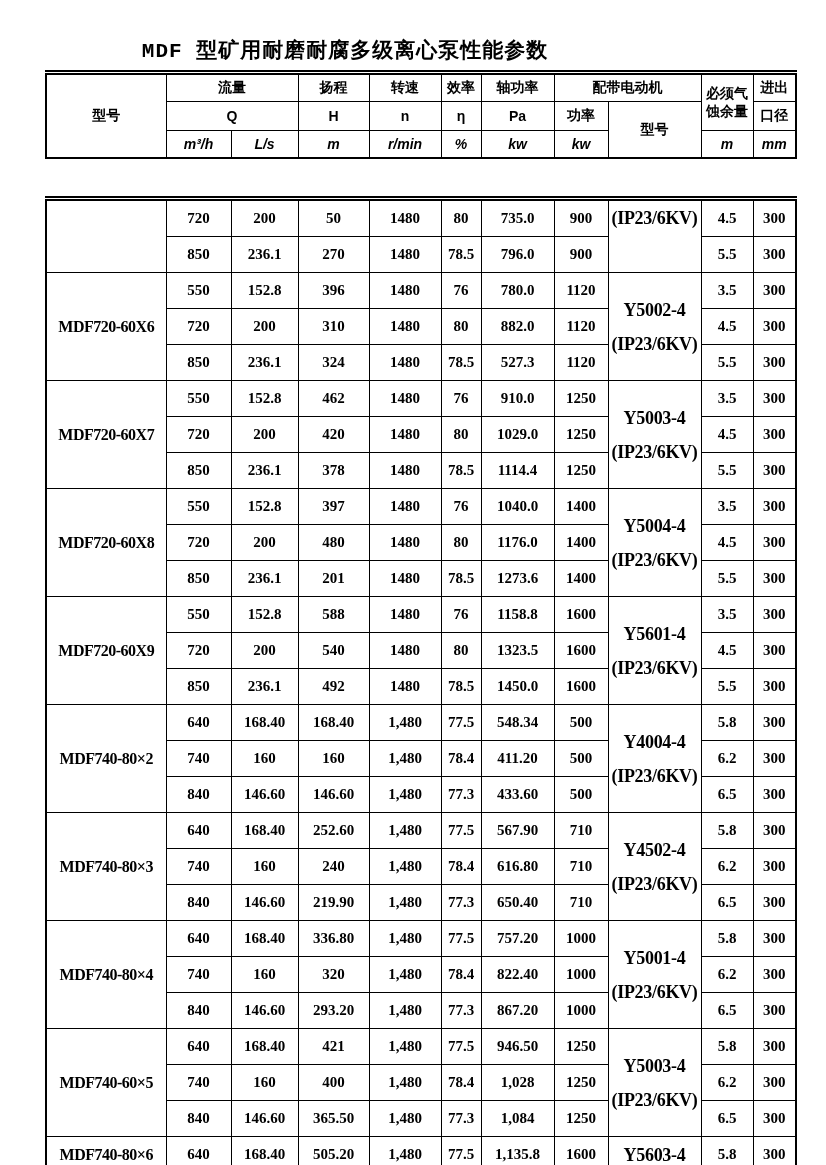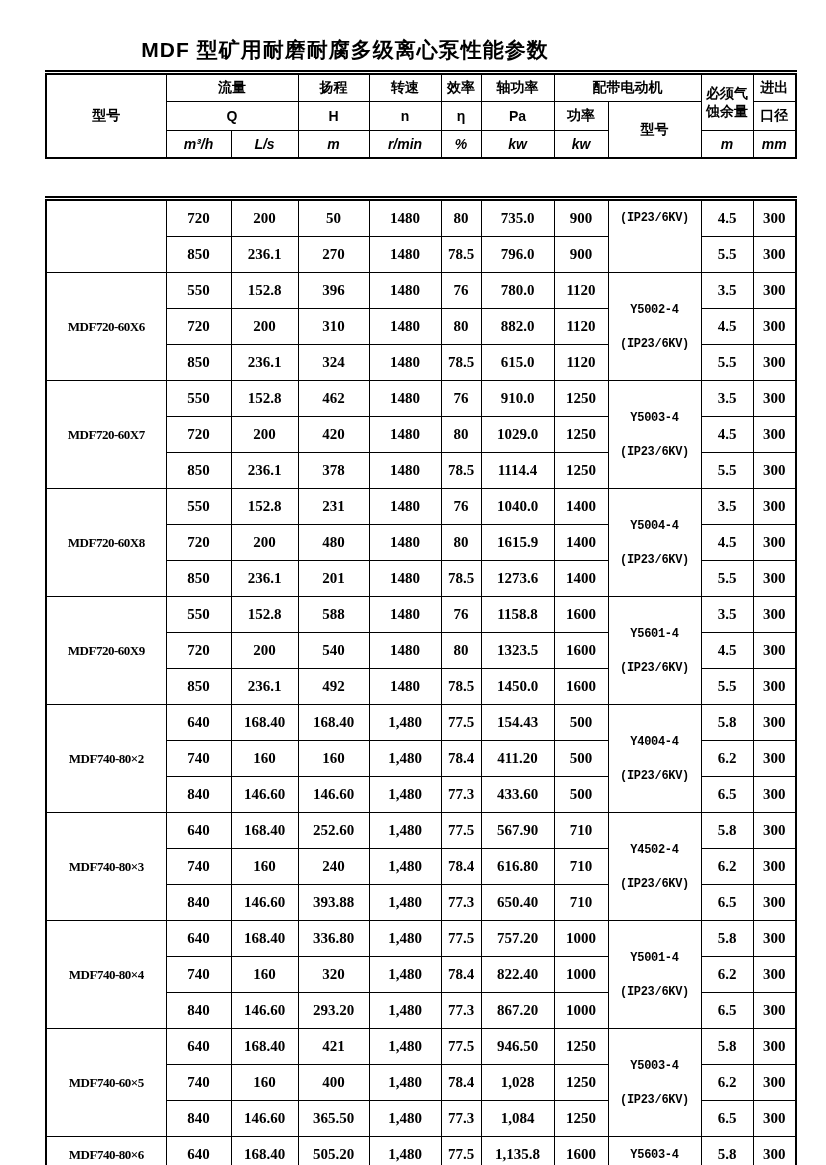--- a/index.html
+++ b/index.html
@@ -4,21 +4,21 @@
 <style>
   html,body { margin:0; padding:0; }
   body {
     width:826px; height:1165px; background:#ffffff; position:relative;
     font-family:"Liberation Serif", serif; color:#000;
     -webkit-font-smoothing:none;
   }
   .title {
     position:absolute; top:36px; left:0; width:690px; text-align:center;
     font-size:21px; font-weight:bold; letter-spacing:1px;
-    font-family:Liberation Sans, sans-serif;
+    font-family:Liberation Mono, monospace;
   }
   table { border-collapse:collapse; table-layout:fixed; }
   td, th { border:1px solid #000; text-align:center; vertical-align:middle;
            padding:0; font-weight:bold; overflow:hidden; }
   
   .hdr-table {
     position:absolute; left:45px; top:70px; width:750px;
     border:2px solid #000; border-top:5px double #000;
     font-family:"Liberation Sans", sans-serif;
   }
@@ -28,23 +28,23 @@
   .hdr-r3 th { height:26px;font-style:italic; }
   .npsh-hdr { line-height:1.25; font-size:14px; }
   
   .body-table {
     position:absolute; left:45px; top:196px; width:750px;
     border:2px solid #000; border-top:5px double #000;padding-left:16px;
   }
   .body-table td { height:35px; font-size:15px; font-weight:bold;
                    font-family:"Liberation Serif", serif; }
   .body-table td.model-cell {
-    font-size:13px; letter-spacing:-0.5px; font-weight:bold;
+    font-size:16px; letter-spacing:-0.5px; font-weight:bold;
   }
-  .body-table td.motor-cell { font-size:12px; letter-spacing:-0.3px;font-family:Liberation Mono, monospace; }
+  .body-table td.motor-cell { font-size:18px; letter-spacing:-0.3px; }
   .motor-cell div { height:34px; line-height:34px; }
   .motor-cell.top { vertical-align:top; }
   .motor-cell.top div { height:35px; line-height:35px; }
 </style>
 </head>
 <body>
 
 <div class="title">MDF 型矿用耐磨耐腐多级离心泵性能参数</div>
 
 <table class="hdr-table">
@@ -167,21 +167,21 @@
         <td>1120</td>
         <td>4.5</td>
         <td>300</td>
       </tr>
       <tr>
         <td>850</td>
         <td>236.1</td>
         <td>324</td>
         <td>1480</td>
         <td>78.5</td>
-        <td>615.0</td>
+        <td>527.3</td>
         <td>1120</td>
         <td>5.5</td>
         <td>300</td>
       </tr>
       <tr>
         <td rowspan="3" class="model-cell">MDF720-60X7</td>
         <td>550</td>
         <td>152.8</td>
         <td>462</td>
         <td>1480</td>
@@ -214,39 +214,39 @@
         <td>78.5</td>
         <td>1114.4</td>
         <td>1250</td>
         <td>5.5</td>
         <td>300</td>
       </tr>
       <tr>
         <td rowspan="3" class="model-cell">MDF720-60X8</td>
         <td>550</td>
         <td>152.8</td>
-        <td>231</td>
+        <td>397</td>
         <td>1480</td>
         <td>76</td>
         <td>1040.0</td>
         <td>1400</td>
         <td rowspan="3" class="motor-cell">
           <div>Y5004-4</div>
           <div>(IP23/6KV)</div>
         </td>
         <td>3.5</td>
         <td>300</td>
       </tr>
       <tr>
         <td>720</td>
         <td>200</td>
         <td>480</td>
         <td>1480</td>
         <td>80</td>
-        <td>1615.9</td>
+        <td>1176.0</td>
         <td>1400</td>
         <td>4.5</td>
         <td>300</td>
       </tr>
       <tr>
         <td>850</td>
         <td>236.1</td>
         <td>201</td>
         <td>1480</td>
         <td>78.5</td>
@@ -293,21 +293,21 @@
         <td>5.5</td>
         <td>300</td>
       </tr>
       <tr>
         <td rowspan="3" class="model-cell">MDF740-80×2</td>
         <td>640</td>
         <td>168.40</td>
         <td>168.40</td>
         <td>1,480</td>
         <td>77.5</td>
-        <td>154.43</td>
+        <td>548.34</td>
         <td>500</td>
         <td rowspan="3" class="motor-cell">
           <div>Y4004-4</div>
           <div>(IP23/6KV)</div>
         </td>
         <td>5.8</td>
         <td>300</td>
       </tr>
       <tr>
         <td>740</td>
@@ -354,21 +354,21 @@
         <td>1,480</td>
         <td>78.4</td>
         <td>616.80</td>
         <td>710</td>
         <td>6.2</td>
         <td>300</td>
       </tr>
       <tr>
         <td>840</td>
         <td>146.60</td>
-        <td>393.88</td>
+        <td>219.90</td>
         <td>1,480</td>
         <td>77.3</td>
         <td>650.40</td>
         <td>710</td>
         <td>6.5</td>
         <td>300</td>
       </tr>
       <tr>
         <td rowspan="3" class="model-cell">MDF740-80×4</td>
         <td>640</td>

